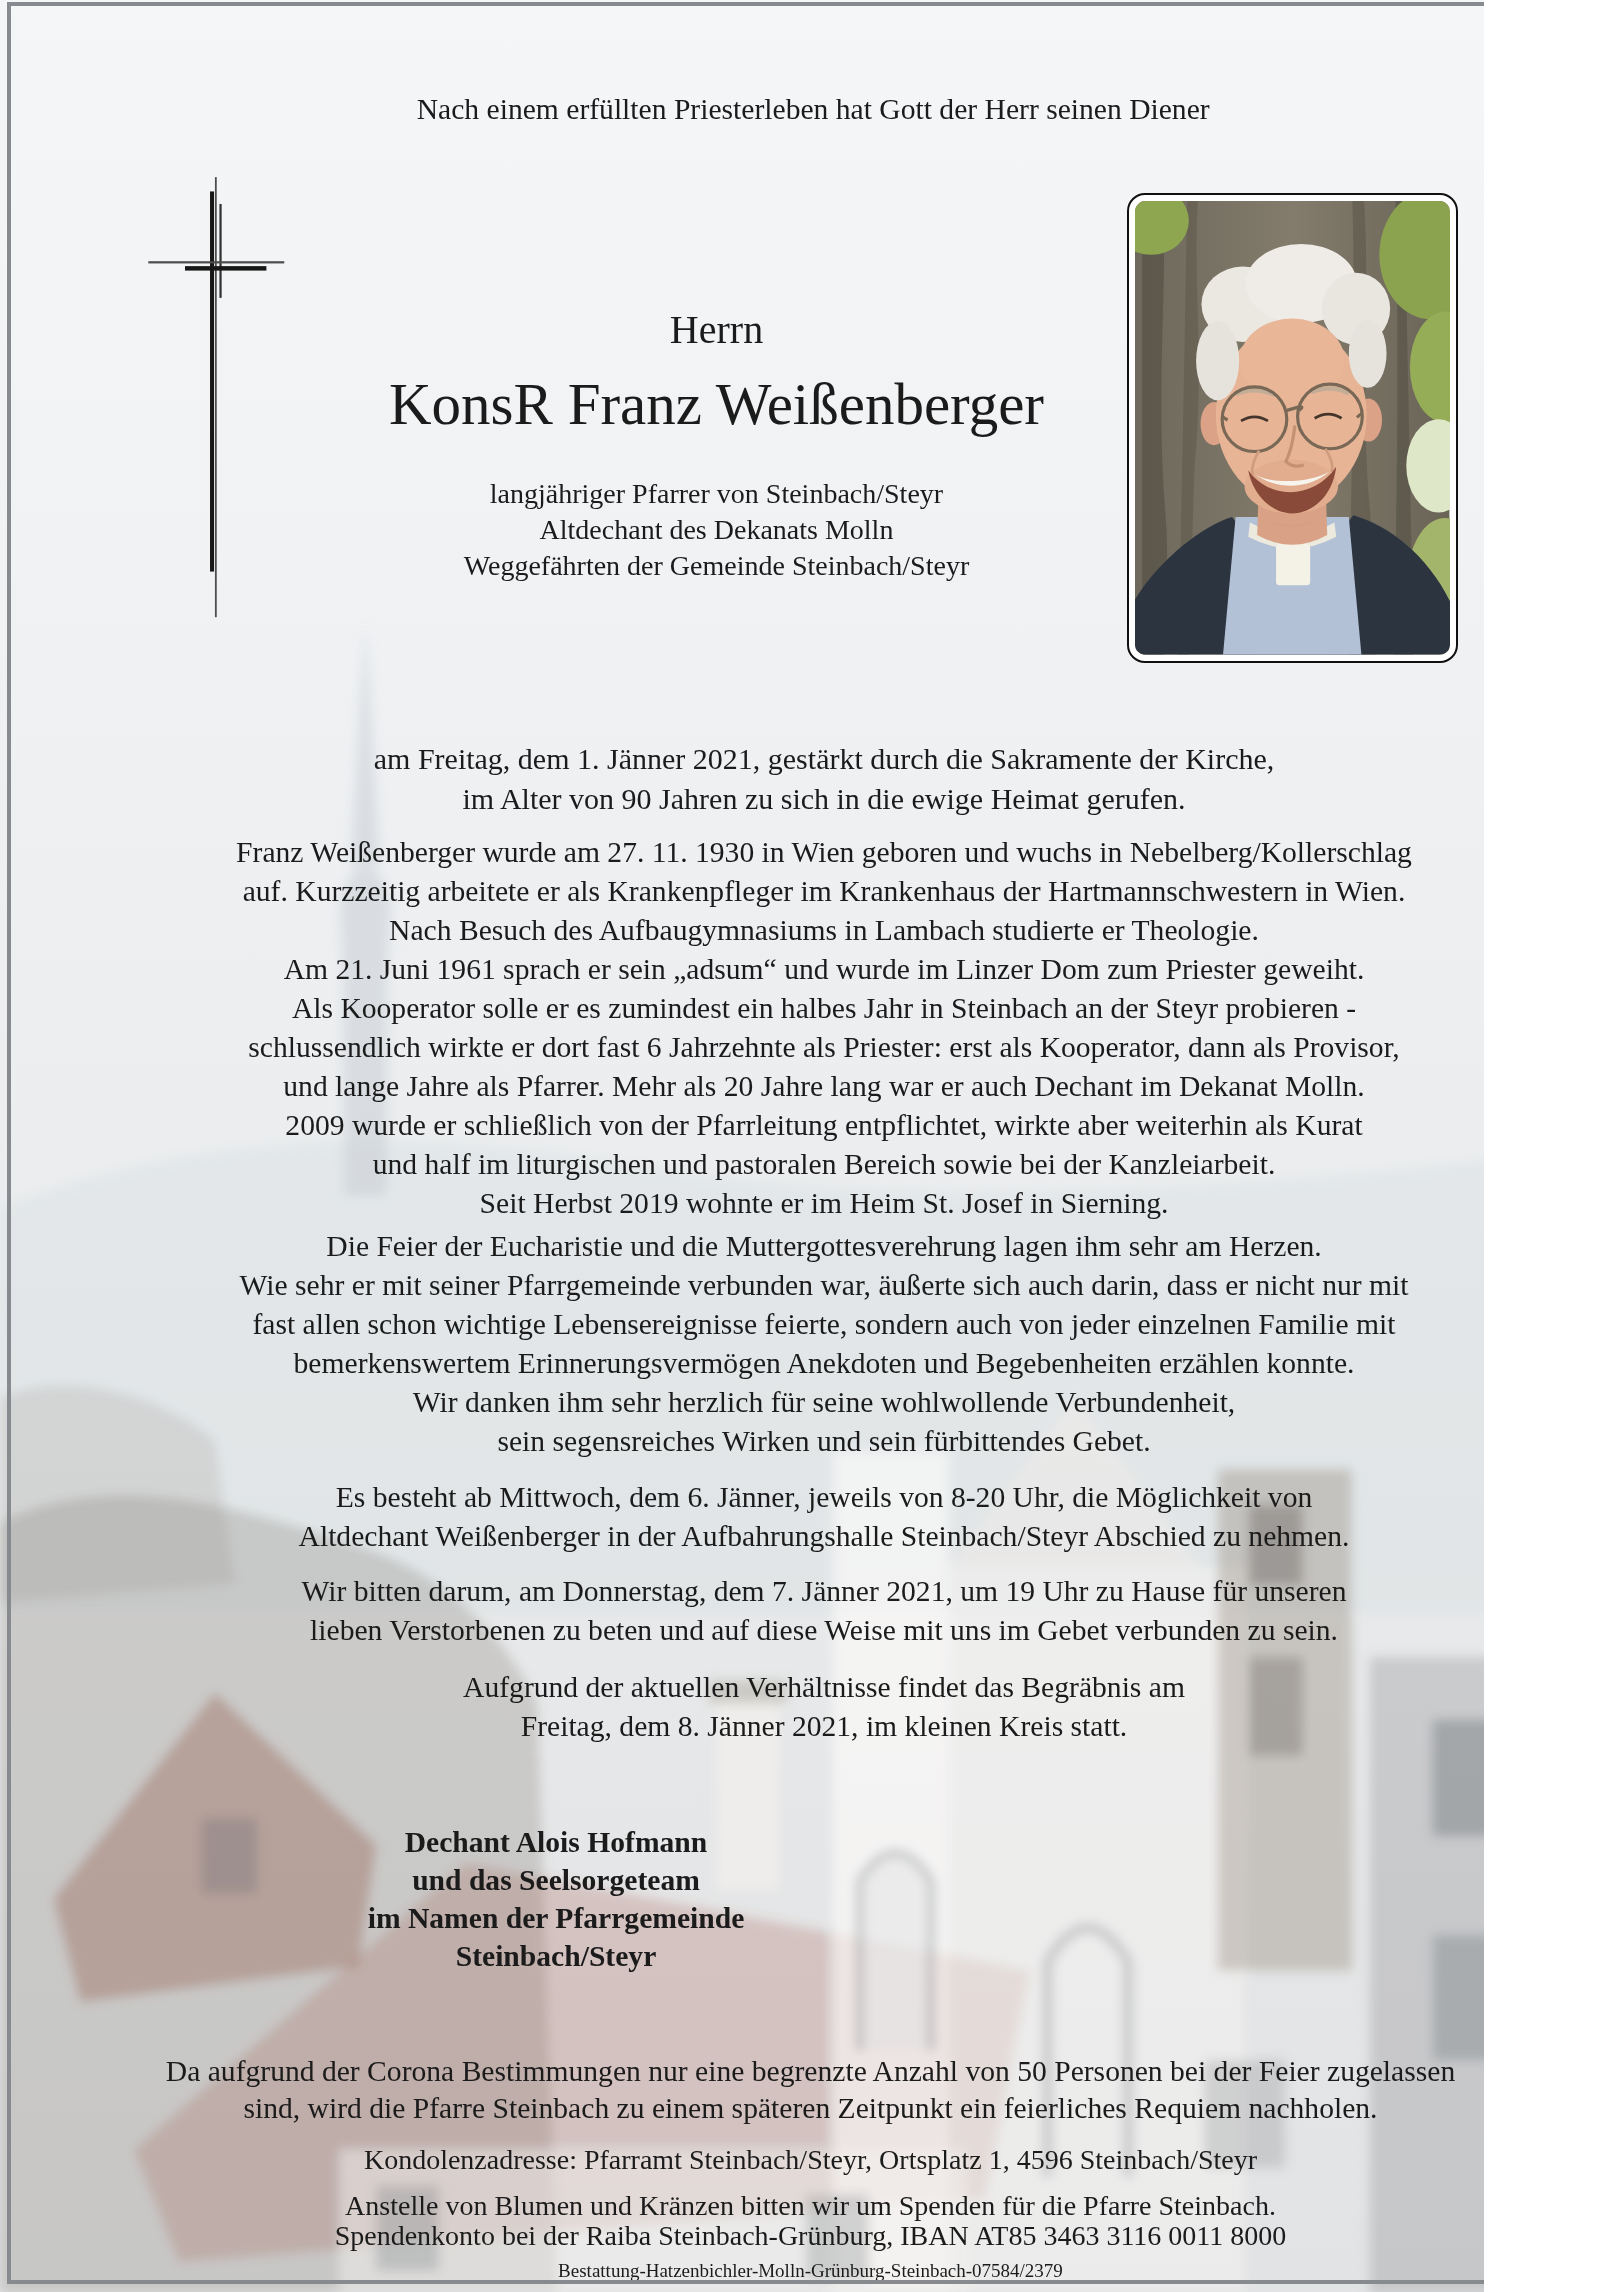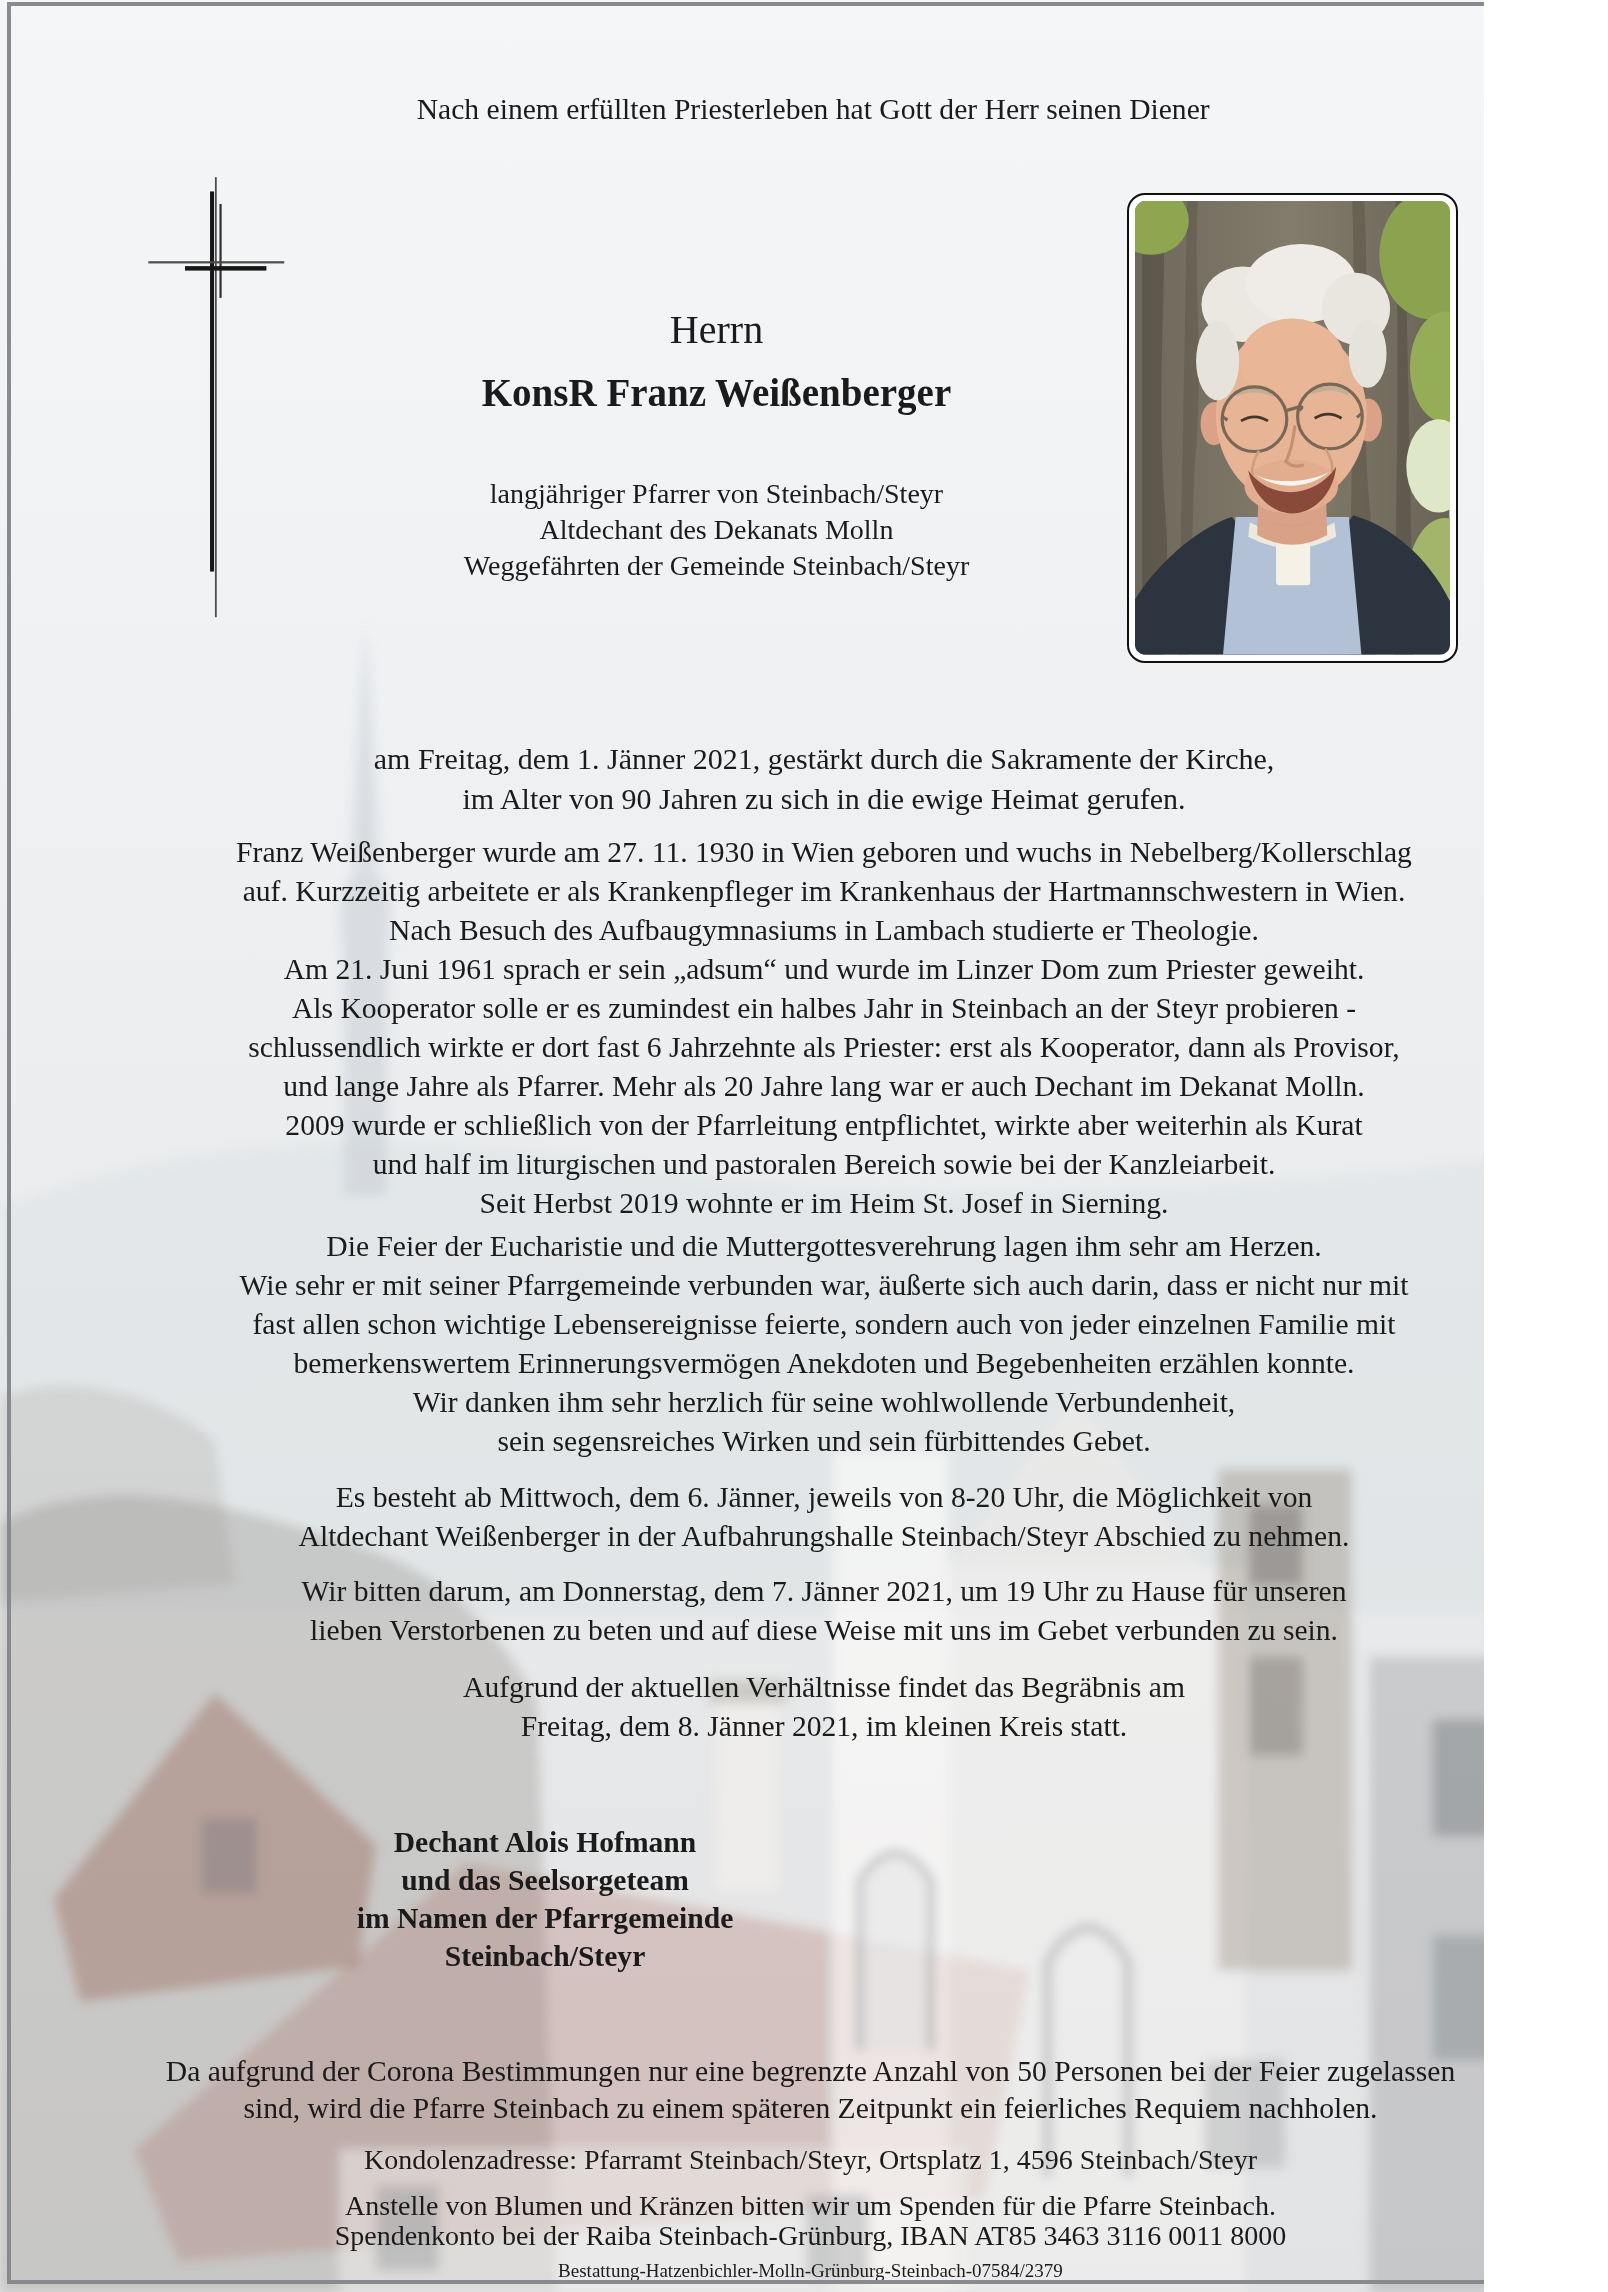--- a/index.html
+++ b/index.html
@@ -15,29 +15,29 @@
   }
   .cross{position:absolute;left:134px;top:168px;width:161px;height:461px;z-index:3;}
   .photo-frame{
     position:absolute;left:1127px;top:193px;width:331px;height:470px;box-sizing:border-box;
     background:#ffffff;border:2.7px solid #101010;border-radius:18px;padding:6.3px;z-index:4;
   }
   .portrait{display:block;width:100%;height:100%;border-radius:10.7px;}
   .t{position:absolute;text-align:center;z-index:5;white-space:nowrap;}
   .intro      {left:10.7px;  top:93px;  width:1605px; font-size:29.6px;}
   .salutation {left:0;     top:306px;  width:1433px; font-size:40px;}
-  .name       {left:0;     top:370px;  width:1433px; font-size:39px; font-weight:bold;}
+  .name       {left:0;     top:370px;  width:1433px; font-size:59px; font-weight:normal;}
   .titles     {left:0;     top:476px;  width:1433px; font-size:28px; line-height:36px;}
   .passing    {left:0;     top:739px;  width:1648px; font-size:30px; line-height:40px;}
   .biography  {left:0;     top:833px;  width:1648px; font-size:29.6px; line-height:39px;}
   .tribute    {left:0;     top:1227px; width:1648px; font-size:29.6px; line-height:39px;}
   .viewing    {left:0;     top:1478px; width:1648px; font-size:29.6px; line-height:39px;}
   .prayer     {left:0;     top:1572px; width:1648px; font-size:29.6px; line-height:39px;}
   .funeral    {left:0;     top:1668px; width:1648px; font-size:29.6px; line-height:39px;}
-  .sig-left   {left:5px;     top:1823px; width:1048px; font-size:29.6px; line-height:38px; font-weight:bold;padding-left:16px;}
+  .sig-left   {left:16px;     top:1823px; width:1048px; font-size:29.6px; line-height:38px; font-weight:bold;padding-left:16px;}
   .sig-right  {left:622px; top:1823px; width:985px; font-size:29.6px; line-height:38px; font-weight:bold;}
   .requiem    {left:0;     top:2053px; width:1621px; font-size:29.6px; line-height:37px;}
   .condolence {left:0;     top:2144px; width:1621px; font-size:28px;}
   .donations  {left:0;     top:2191px; width:1621px; font-size:28px; line-height:29.6px;}
   .undertaker {left:0;     top:2260px; width:1621px; font-size:19px;}
 </style>
 </head>
 <body>
 
 <div class="page">

